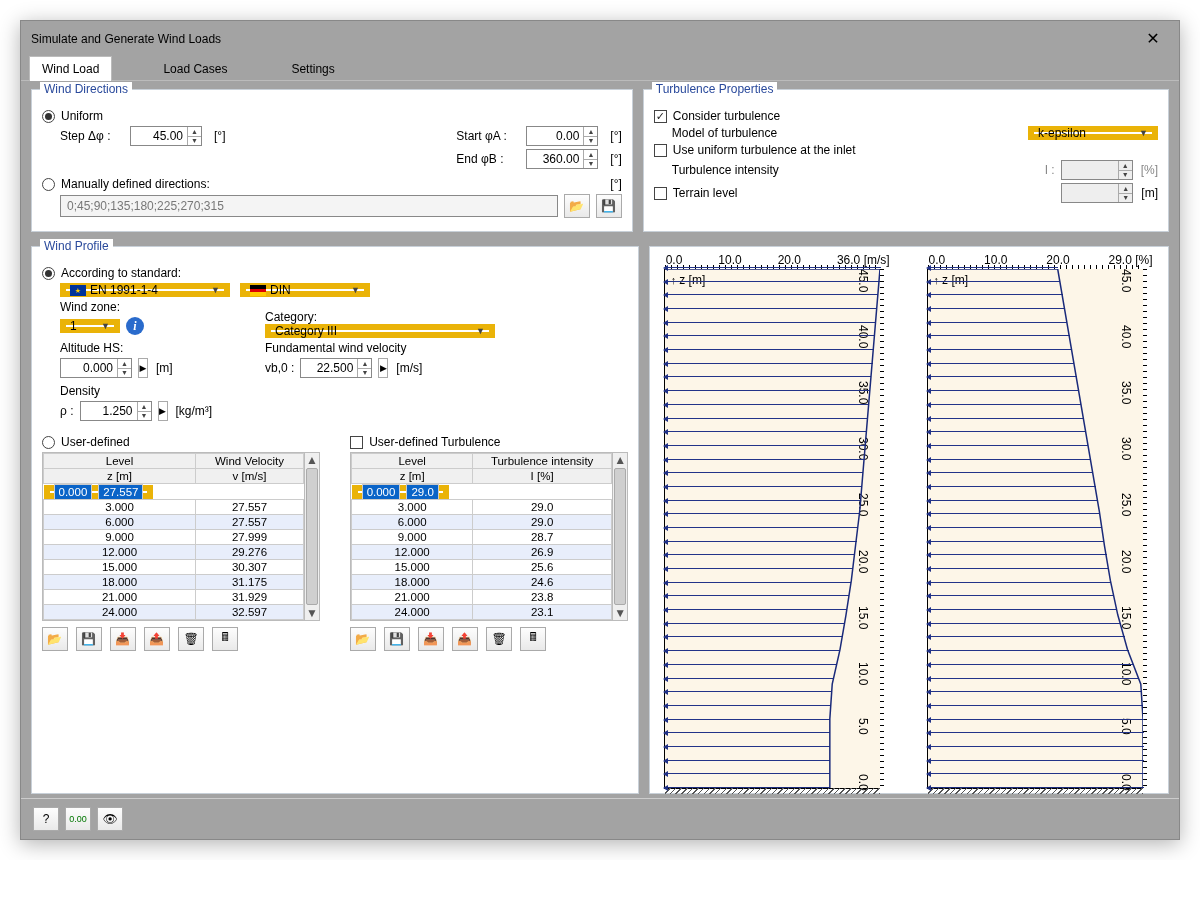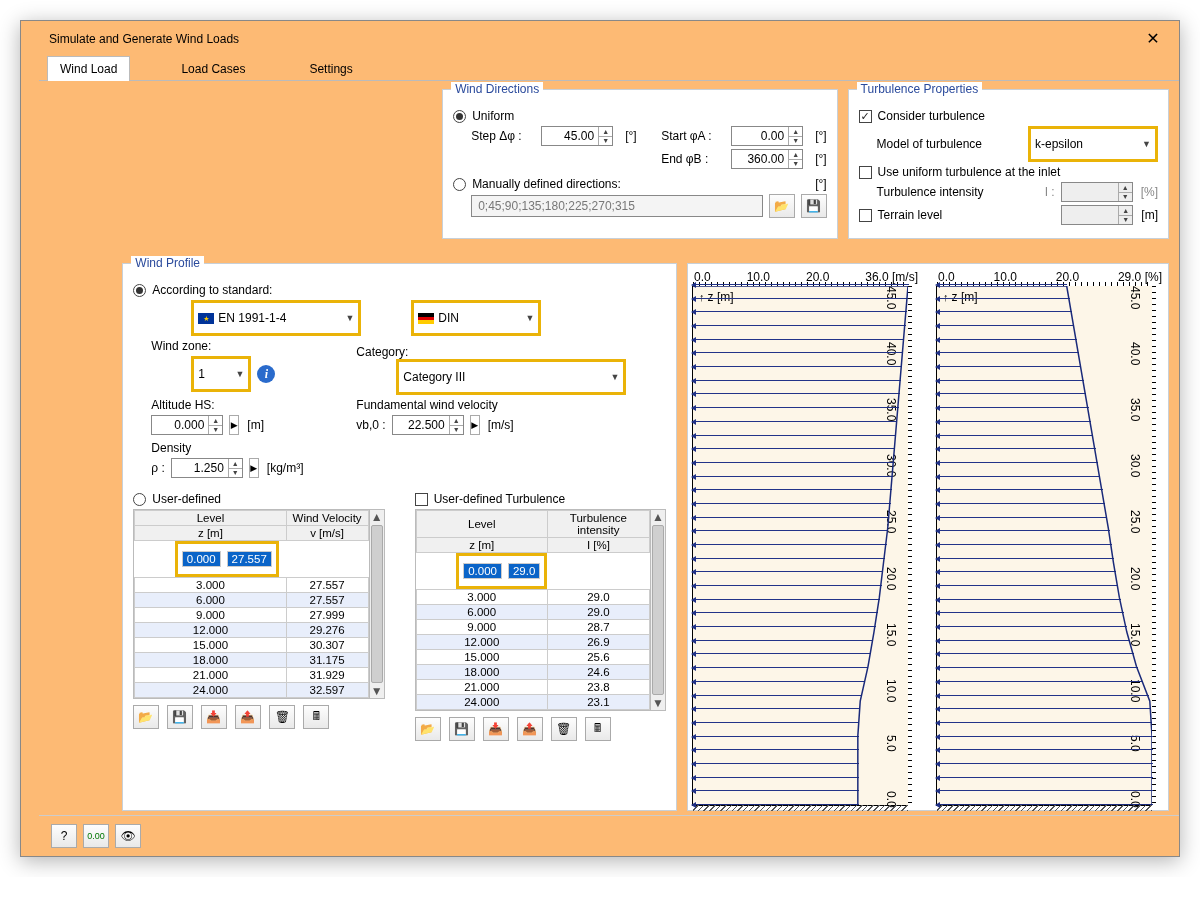--- a/index.html
+++ b/index.html
@@ -1,26 +1,26 @@
 <!DOCTYPE html>
 <html><head>
 <meta charset="utf-8">
 <style>
 * { box-sizing: border-box; font-family: "Segoe UI", Tahoma, sans-serif; font-size: 12px; }
 body { margin: 0; background: #fff; display: flex; justify-content: center; align-items: flex-start; padding: 20px; }
-.dialog { width: 1160px; border: 1px solid #888; background: #fdba74; display: flex; flex-direction: column; box-shadow: 0 4px 20px rgba(0,0,0,0.3); padding-left: 18px; }
+.dialog { width: 1160px; border: 1px solid #888; background: #a3a3a3; display: flex; flex-direction: column; box-shadow: 0 4px 20px rgba(0,0,0,0.3); }
 .titlebar { display: flex; align-items: center; justify-content: space-between; padding: 8px 10px; }
 .titlebar .title { font-size: 12px; }
 .close-x { width: 32px; text-align: center; font-size: 16px; cursor: default; }
 
 .tabs { display: flex; border-bottom: 1px solid #bbb; padding: 0 8px; gap: 38px; }
 .tab { padding: 5px 12px; border: 1px solid transparent; border-bottom: none; margin-bottom: -1px; cursor: default; }
 .tab.active { border-color: #bbb; background: #fff; }
 
-.content { padding: 8px 10px 4px 10px; display: flex; flex-direction: column; gap: 24px; align-items: flex-end; }
+.content { padding: 8px 10px 4px 10px; display: flex; flex-direction: column; gap: 14px; }
 .grid-top { display: flex; gap: 10px; }
 .grid-bottom { display: flex; gap: 10px; }
 
 .group { border: 1px solid #c8d0d8; position: relative; padding: 16px 10px 10px 10px; background: #fff; }
 .group > .legend { position: absolute; top: -8px; left: 8px; background: #fff; padding: 0 4px; color: #2a4a9c; font-size: 12px; }
 
 .row { display: flex; align-items: center; gap: 6px; margin: 3px 0; flex-wrap: nowrap; }
 .label { white-space: nowrap; }
 .radio, .check { width: 13px; height: 13px; border: 1px solid #444; display: inline-flex; align-items: center; justify-content: center; }
 .radio { border-radius: 50%; }
@@ -36,21 +36,21 @@
 .spin.disabled input { background: #eee; color: #999; }
 
 .unit { margin-left: 2px; }
 .dis { color: #888; }
 
 .text-input { border: 1px solid #888; height: 22px; padding: 0 6px; background: #fff; }
 .text-input.disabled { background: #f4f4f4; color: #777; }
 
 .icon-btn { width: 26px; height: 24px; border: 1px solid #aaa; background: linear-gradient(#fdfdfd,#e9e9e9); display: inline-flex; align-items: center; justify-content: center; font-size: 12px; cursor: default; }
 
-select, .sel { height: 36px; border: 3px solid #eab308; background: #fff; font-size: 12px; padding: 0 4px; margin-left: 40px; }
+select, .sel { height: 14px; border: 6px solid #eab308; background: #fff; font-size: 12px; padding: 0 4px; }
 .sel { display: inline-flex; align-items: center; justify-content: space-between; gap: 6px; }
 .sel .caret { font-size: 9px; color: #444; }
 
 .table-wrap { border: 1px solid #bbb; display: flex; }
 .table-wrap table { border-collapse: collapse; width: 100%; }
 .table-wrap th, .table-wrap td { border: 1px solid #ccc; padding: 1px 4px; text-align: center; font-size: 11.5px; }
 .table-wrap th { background: #f0f0f0; font-weight: normal; }
 .table-wrap tr.sel td { background: #0a64c8; color: #fff; }
 .table-wrap tr.alt td { background: #e8eefb; }
 .scrollbar { width: 16px; border-left: 1px solid #bbb; background: #efefef; display: flex; flex-direction: column; justify-content: space-between; align-items: center; font-size: 8px; color: #555; }

